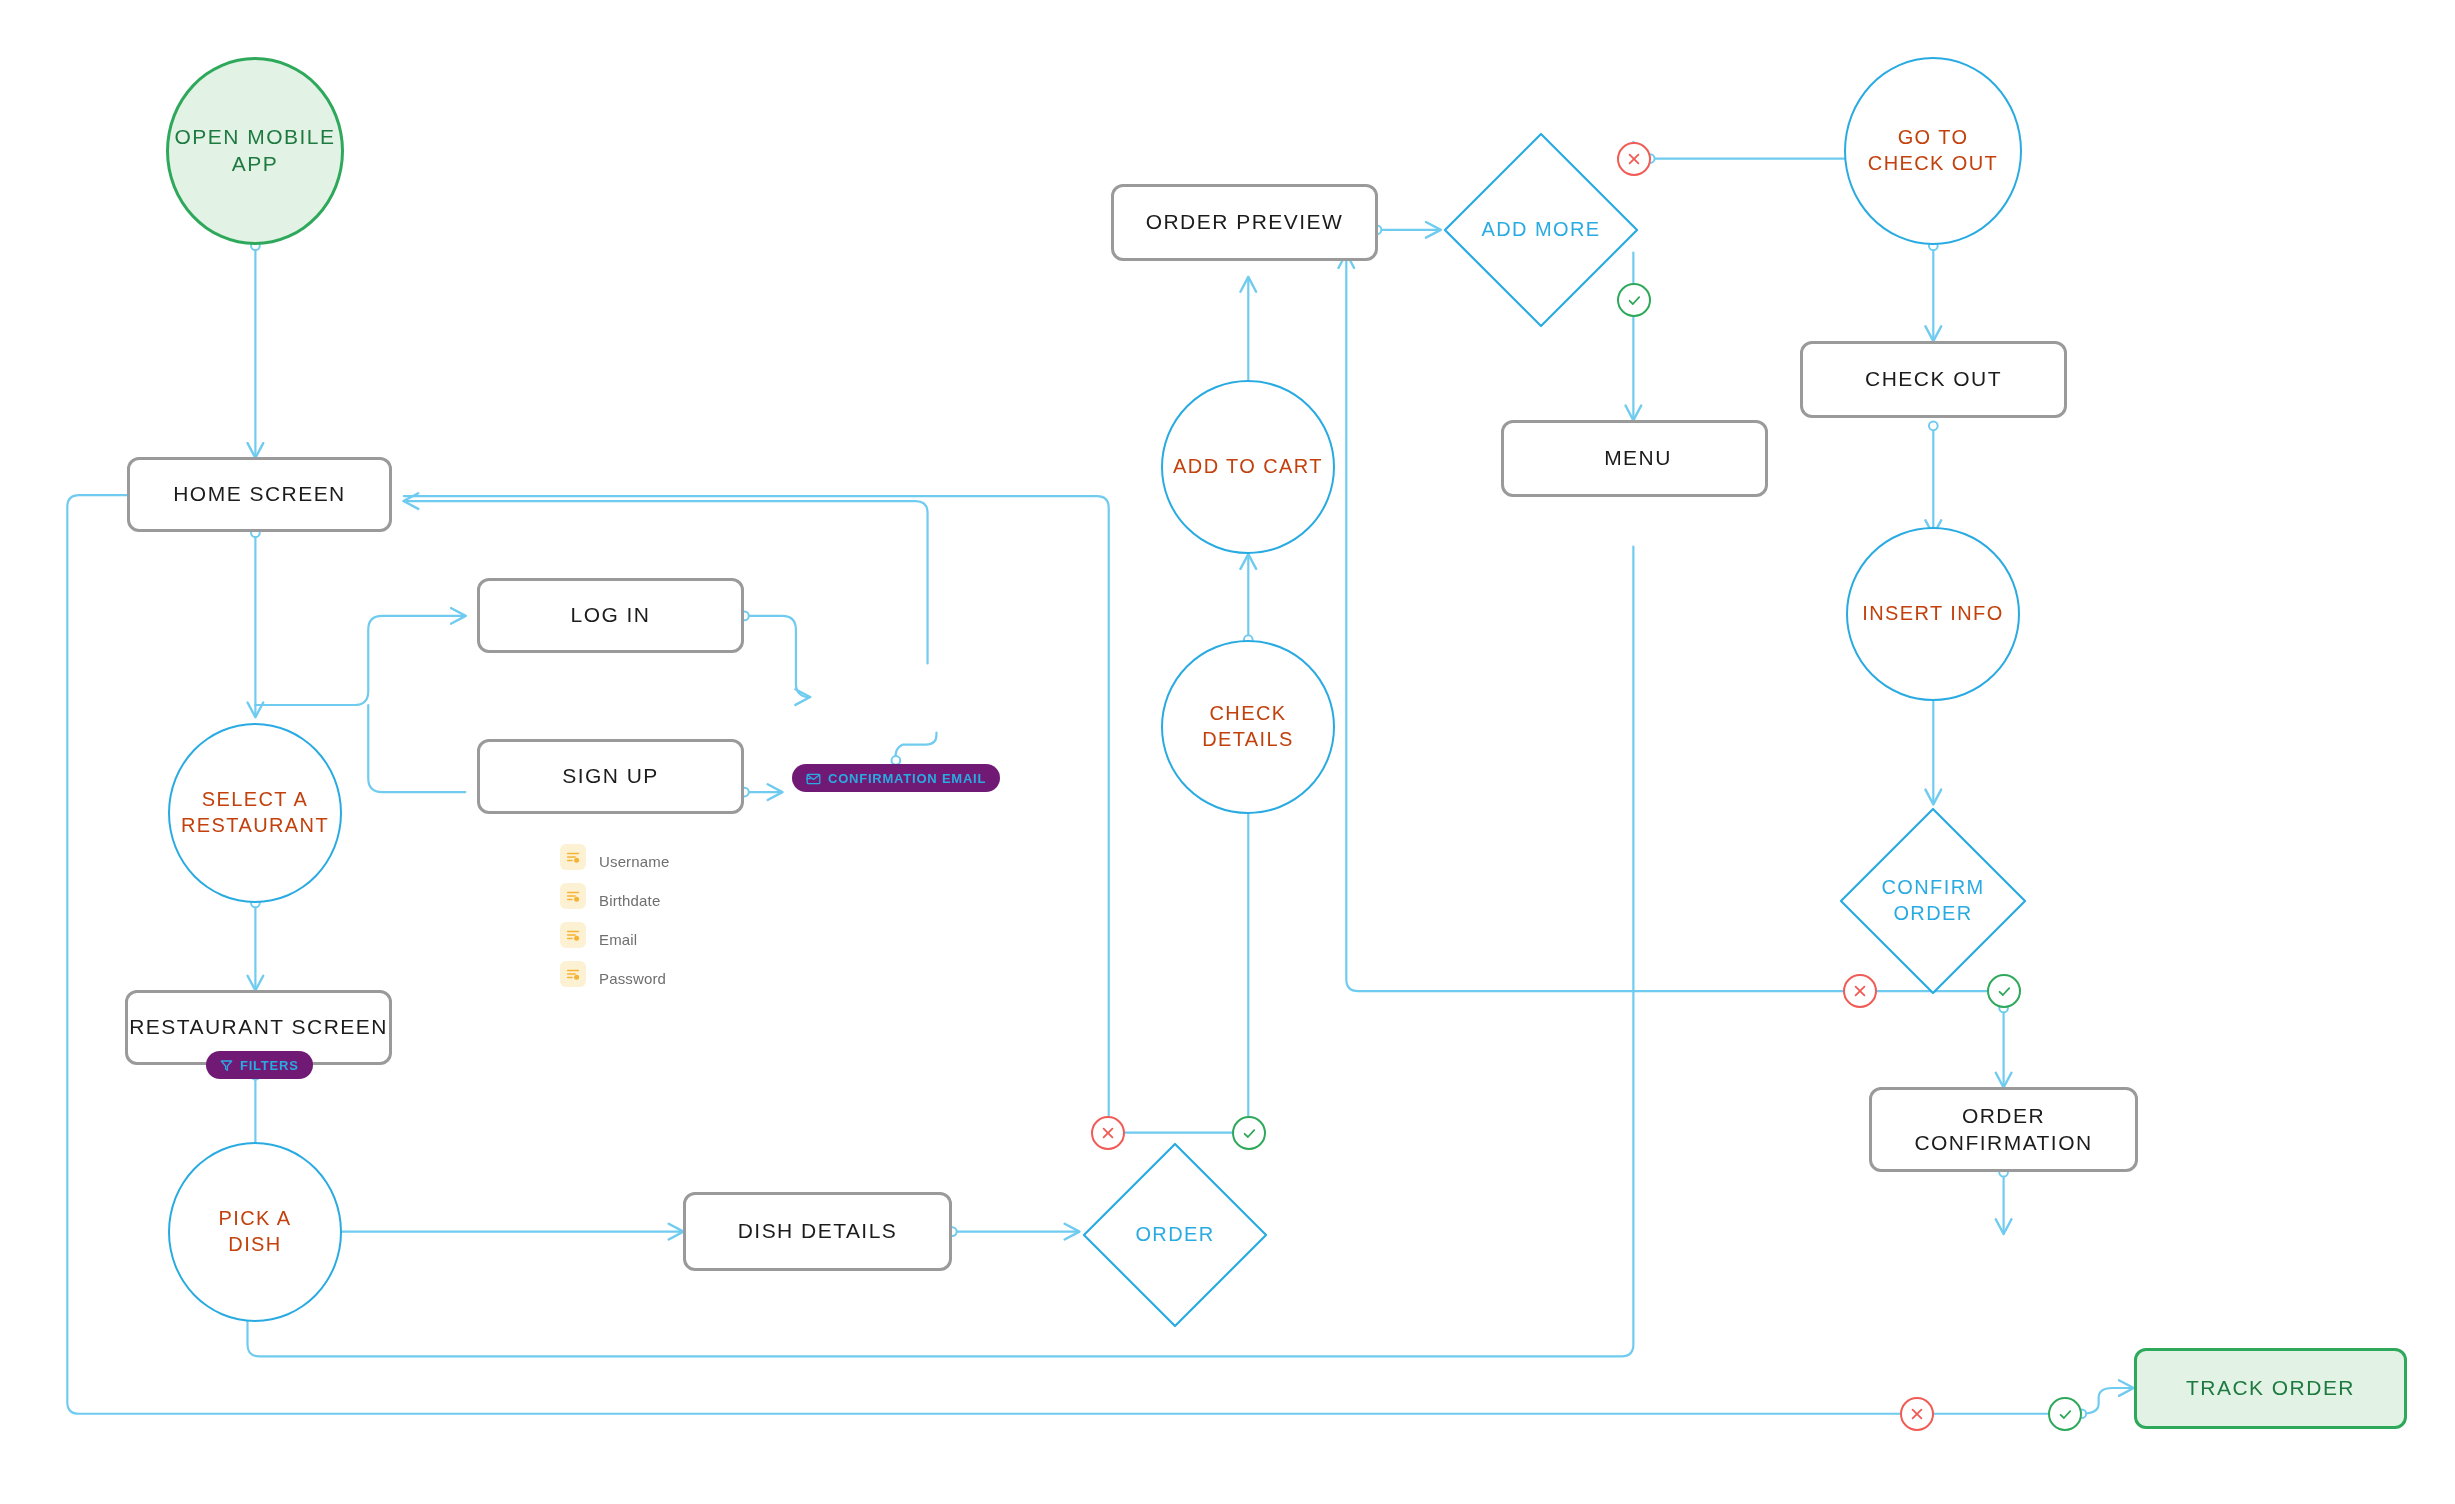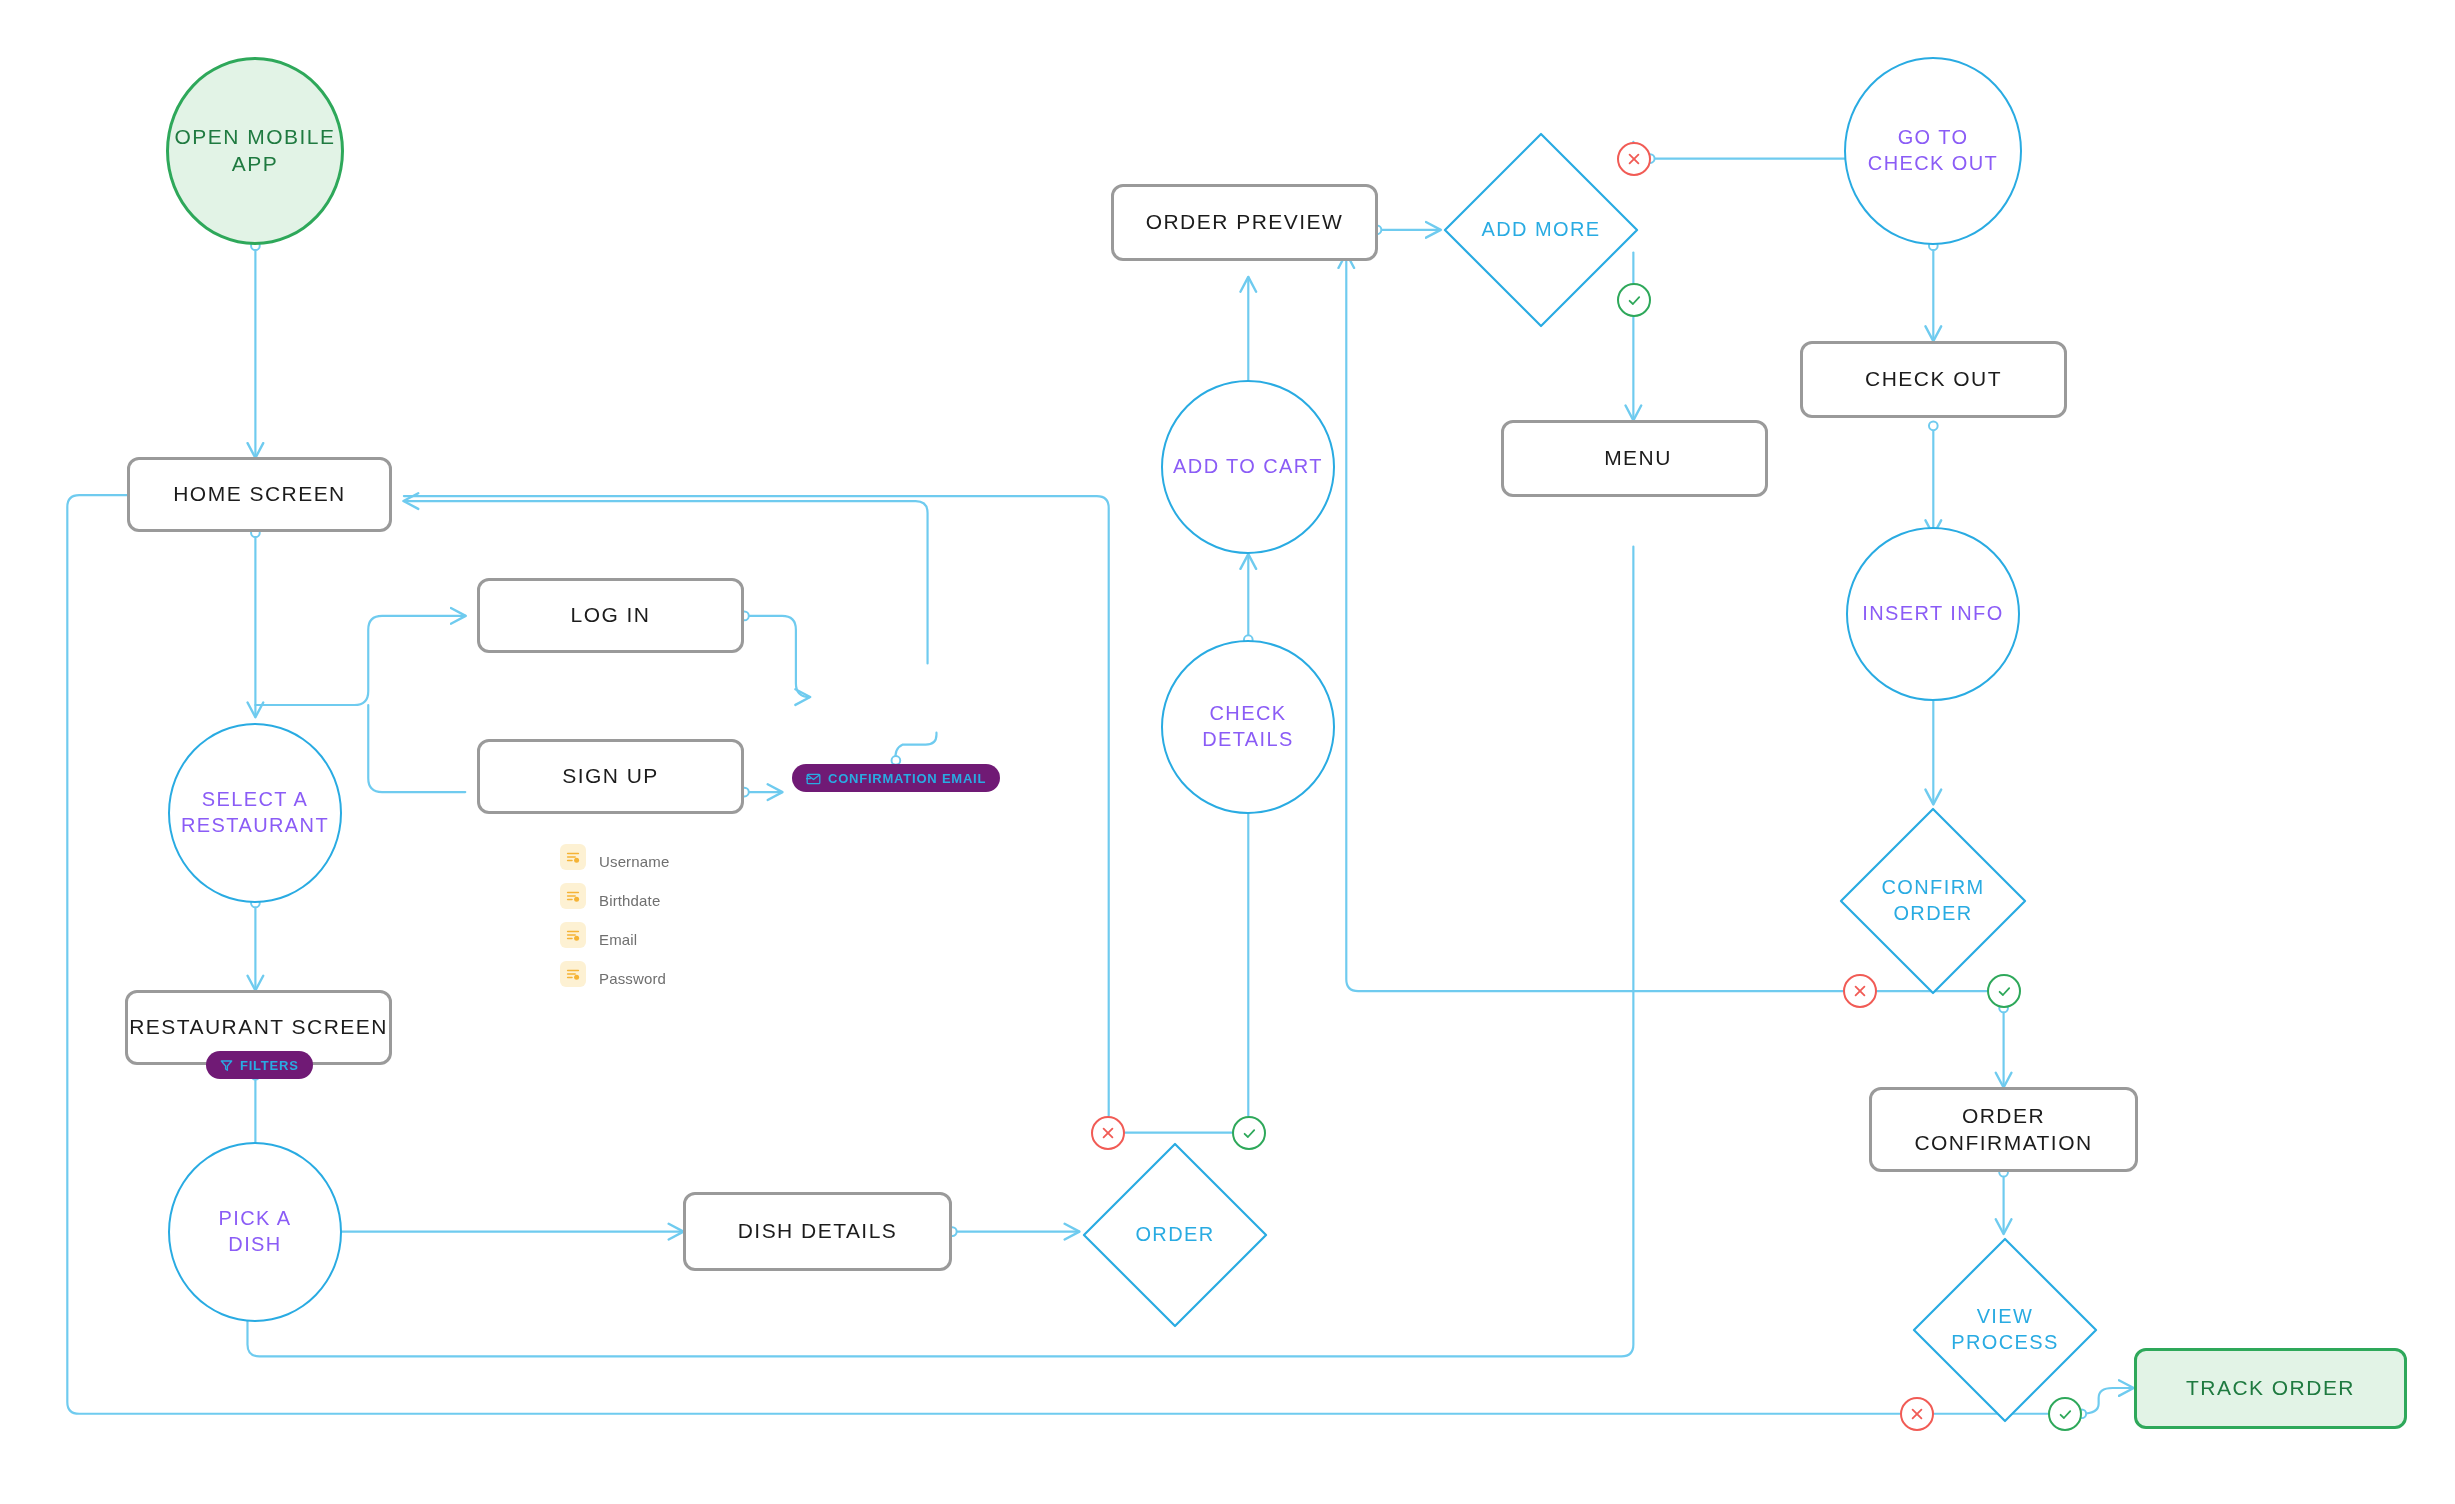--- a/index.html
+++ b/index.html
@@ -45,21 +45,21 @@
     color: #1c1c1c;
     font-size: 21px;
     font-weight: 400;
   }
 
   
   .circ {
     border: 2.4px solid #29ABE2;
     border-radius: 50%;
     background: #ffffff;
-    color: #8b5cf6;
+    color: #c2410c;
     font-size: 20px;
     font-weight: 400;
   }
 
   
   .term {
     border: 3.5px solid #2EA85A;
     background: #E2F3E6;
     color: #1F7A40;
     font-size: 21px;
@@ -420,27 +420,20 @@
     <svg width="17" height="17" viewBox="0 0 17 17">
       <path d="M3.6,8.8 L6.9,12.0 L13.2,5.2" fill="none" stroke="#2EA85A" stroke-width="1.8" stroke-linecap="round" stroke-linejoin="round"></path>
     </svg>
   </div>
 
   <div class="node rect" style="left:1869px; top:1087px; width:269px; height:85px;">
     <span>ORDER
 CONFIRMATION</span>
   </div>
 
-  <div class="node diamond" style="left:1909px; top:1234px; width:192px; height:192px;">
-    <svg class="dia-shape" viewBox="0 0 194 194">
-      <path d="M97,5 L189,97 L97,189 L5,97 Z" fill="#ffffff" stroke="#29ABE2" stroke-width="2.2" stroke-linejoin="round"></path>
-    </svg>
-    <span class="dia-label">VIEW
-PROCESS</span>
-  </div>
   <div class="marker no" style="left:1900px; top:1397px;">
     <svg width="16" height="16" viewBox="0 0 16 16">
       <path d="M3.6,3.6 L12.4,12.4 M12.4,3.6 L3.6,12.4" fill="none" stroke="#F15B55" stroke-width="1.8" stroke-linecap="round"></path>
     </svg>
   </div>
   <div class="marker yes" style="left:2048px; top:1397px;">
     <svg width="17" height="17" viewBox="0 0 17 17">
       <path d="M3.6,8.8 L6.9,12.0 L13.2,5.2" fill="none" stroke="#2EA85A" stroke-width="1.8" stroke-linecap="round" stroke-linejoin="round"></path>
     </svg>
   </div>

